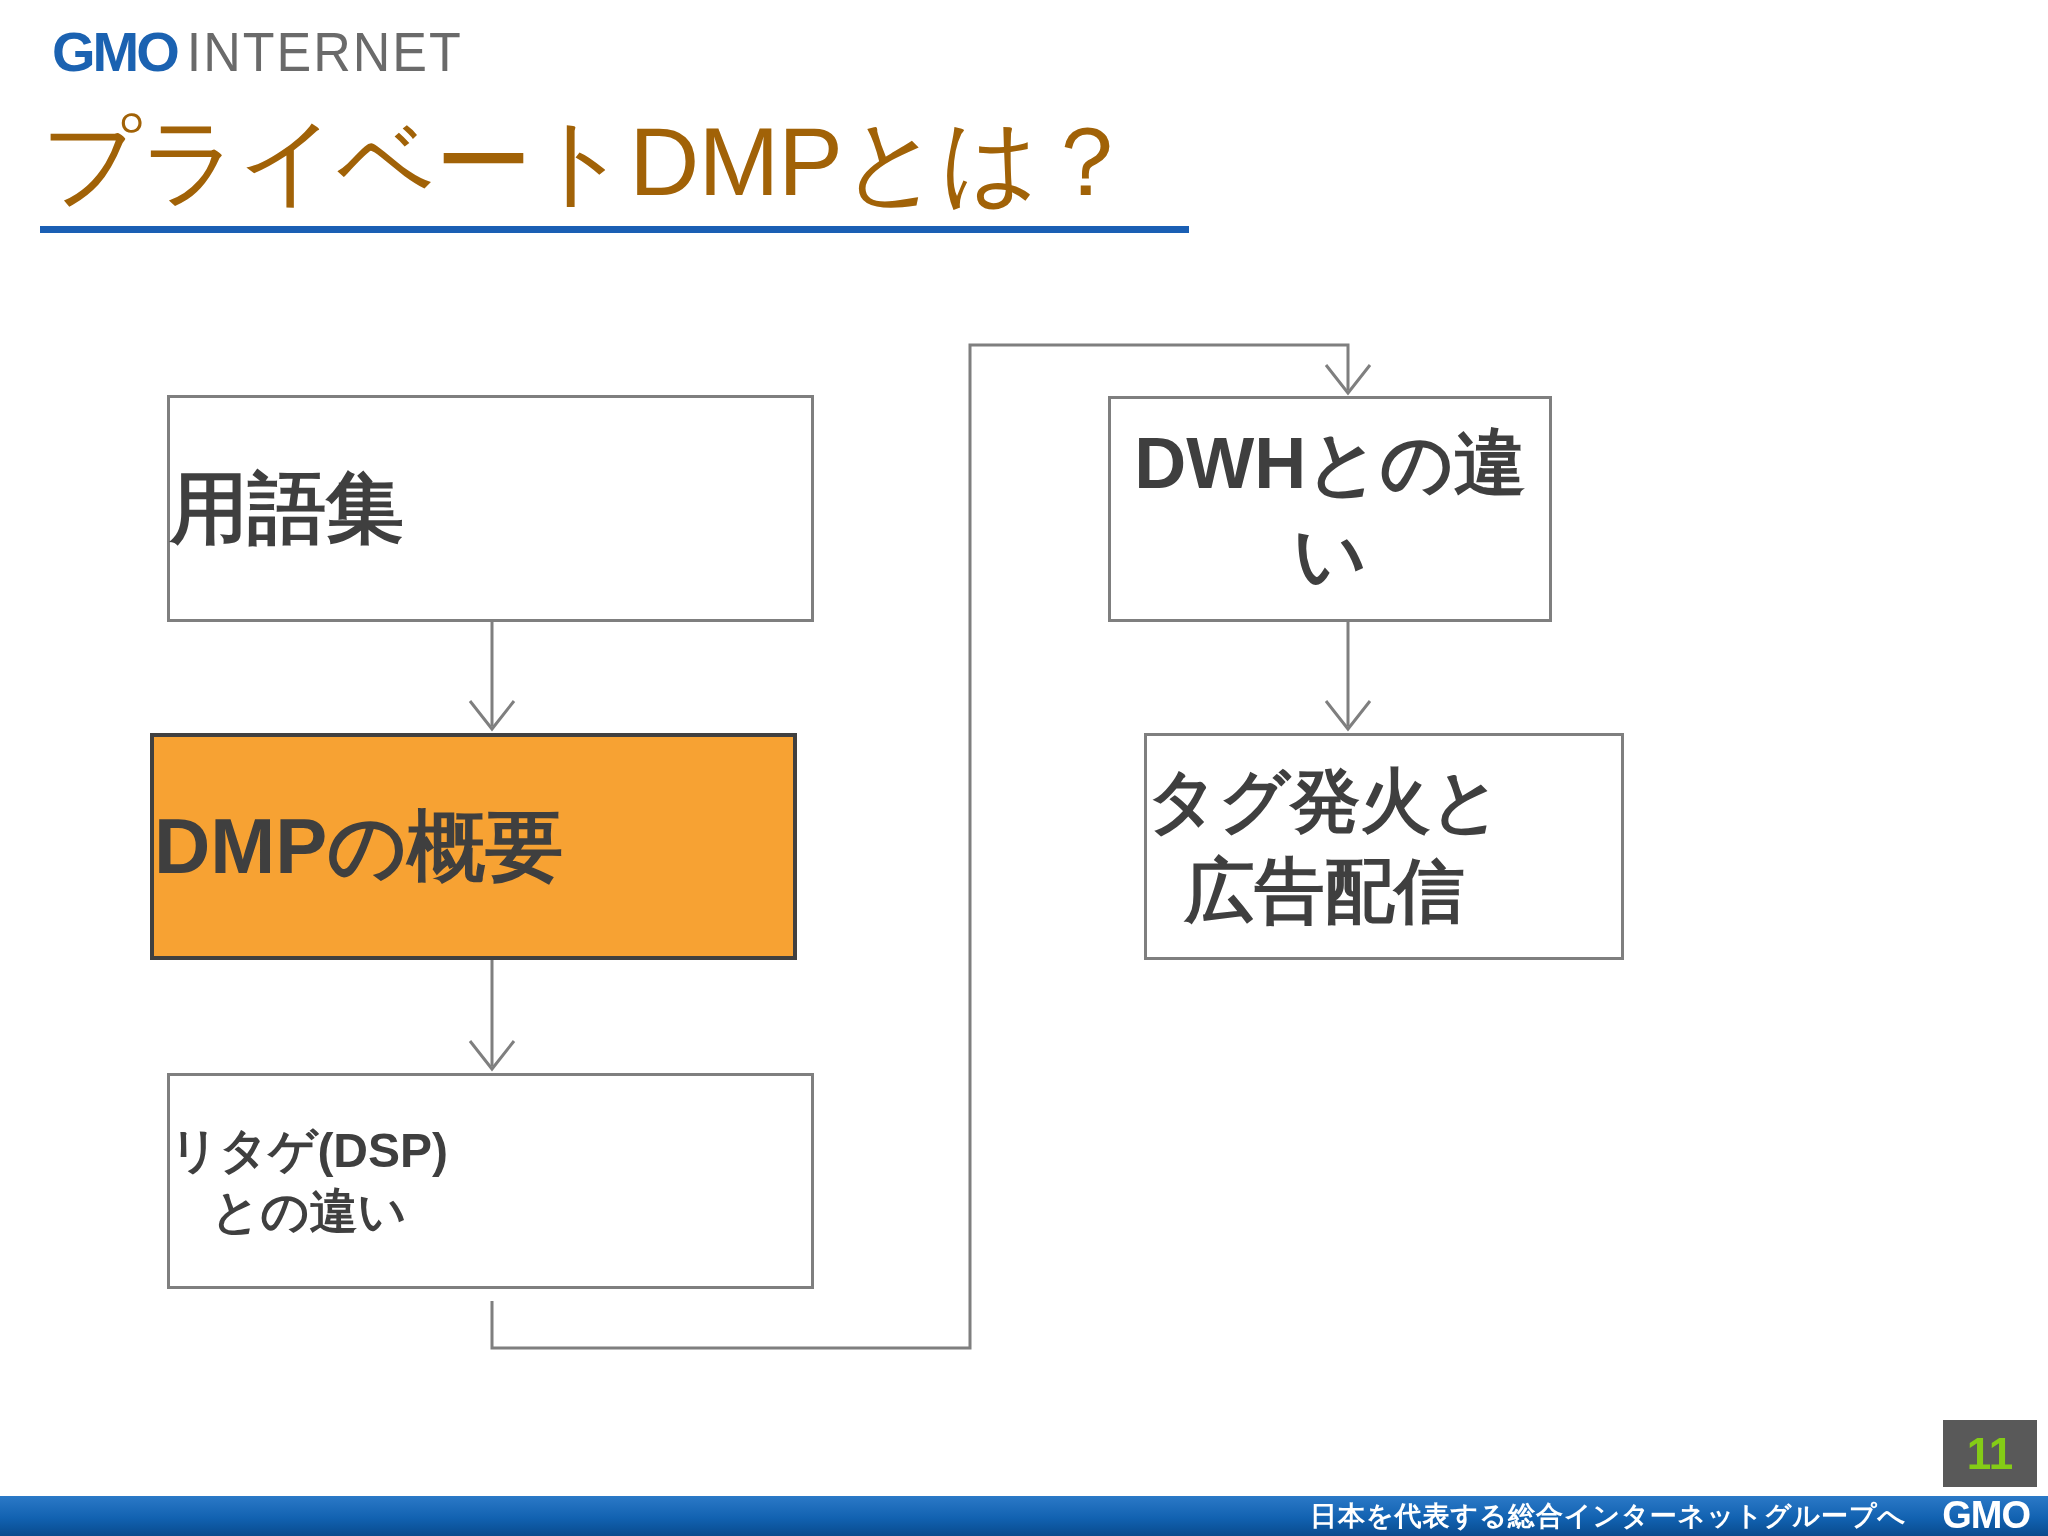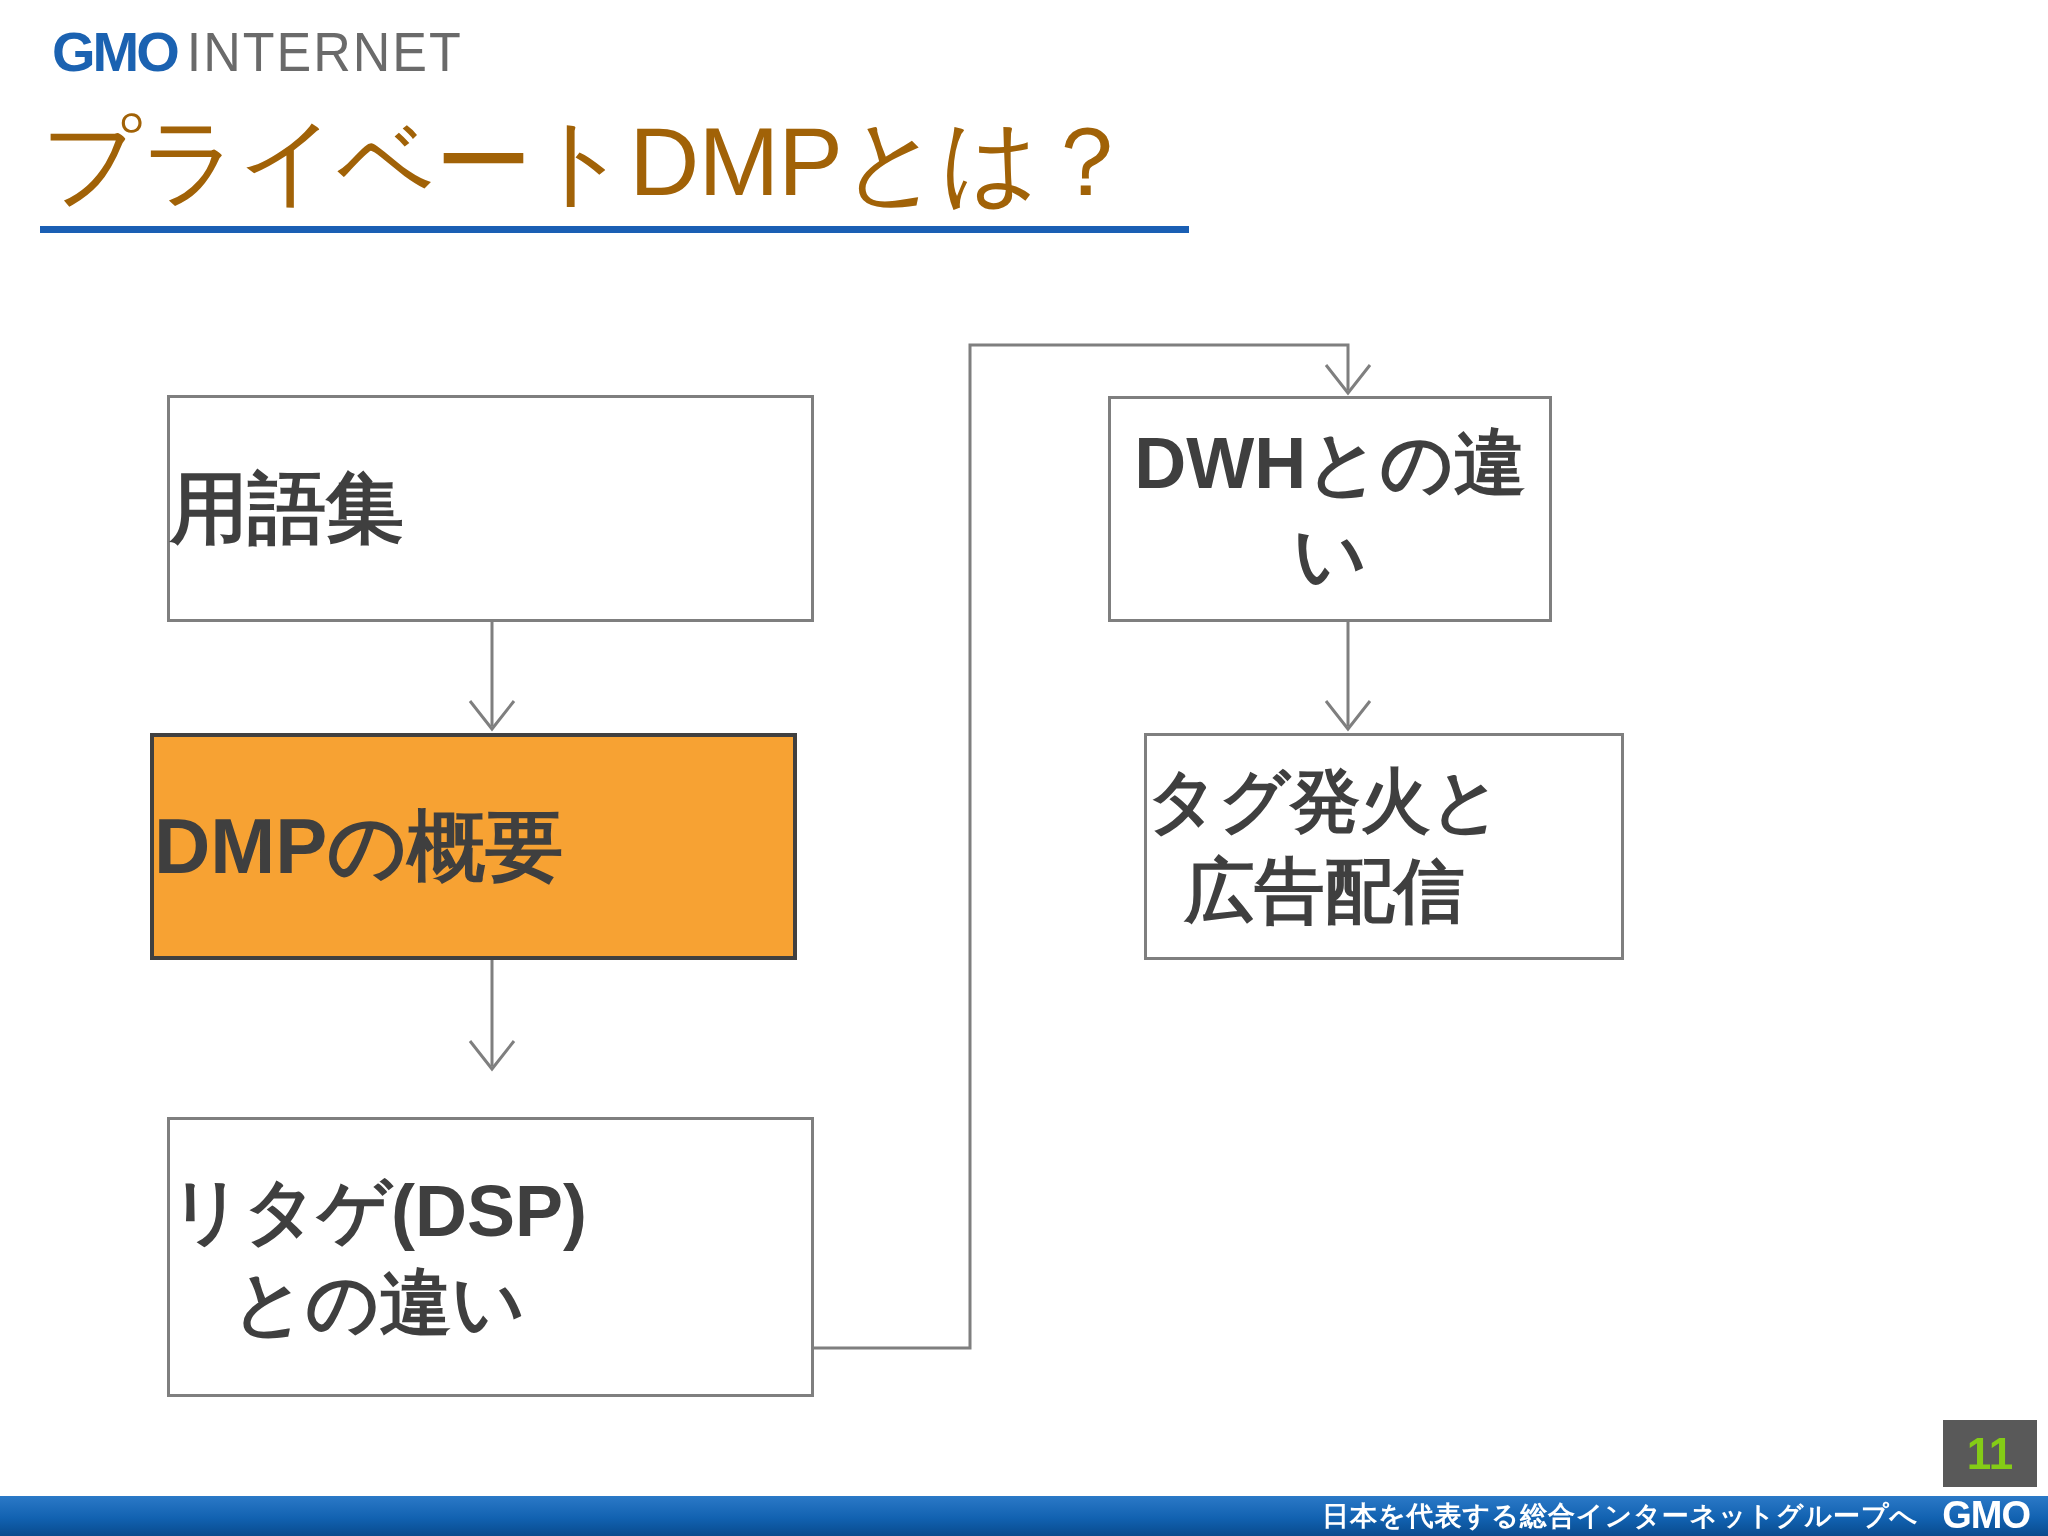--- a/index.html
+++ b/index.html
@@ -44,40 +44,40 @@
     text-align:center;
     background:#ffffff;
     border:3px solid #7F7F7F;
     color:#3F3F3F;font-weight:700;
     box-sizing:border-box;
   }
   .node-label{white-space:pre-line;line-height:1.28;}
   .n1{left:167px;top:395px;width:647px;height:227px;font-size:78px;}
   .n2{left:150px;top:733px;width:647px;height:227px;font-size:78px;
       background:#F7A233;border:4px solid #404040;}
-  .n3{left:167px;top:1073px;width:647px;height:280px;font-size:72px;margin-top:44px;}
+  .n3{left:167px;top:1073px;width:647px;height:216px;font-size:48px;}
   .n4{left:1108px;top:396px;width:444px;height:226px;font-size:72px;}
   .n5{left:1108px;top:733px;width:480px;height:227px;font-size:70px;margin-left:36px;}
 
   .connectors{position:absolute;left:0;top:0;width:2048px;height:1536px;pointer-events:none;}
 
   
   .page-badge{
     position:absolute;left:1943px;top:1420px;width:94px;height:67px;
     background:#595959;color:#84cc16;
     display:flex;align-items:center;justify-content:center;
     font-size:44px;font-weight:700;
   }
 
   
   .footer{
     position:absolute;left:0;bottom:0;width:2048px;height:40px;
     background:linear-gradient(180deg,#2B79C7 0%,#1262B1 55%,#0C549C 82%,#0A4A8C 100%);
     display:flex;align-items:center;justify-content:flex-end;
-    gap:24px;padding-right:18px;box-sizing:border-box;
+    gap:36px;padding-right:18px;box-sizing:border-box;
   }
   .footer-tagline{
     color:#ffffff;font-weight:700;font-size:27px;letter-spacing:1px;
   }
   .footer-brand{
     color:#ffffff;font-weight:800;font-size:38px;letter-spacing:-1px;line-height:1;
     padding-bottom:2px;
   }
 </style>
 </head>

